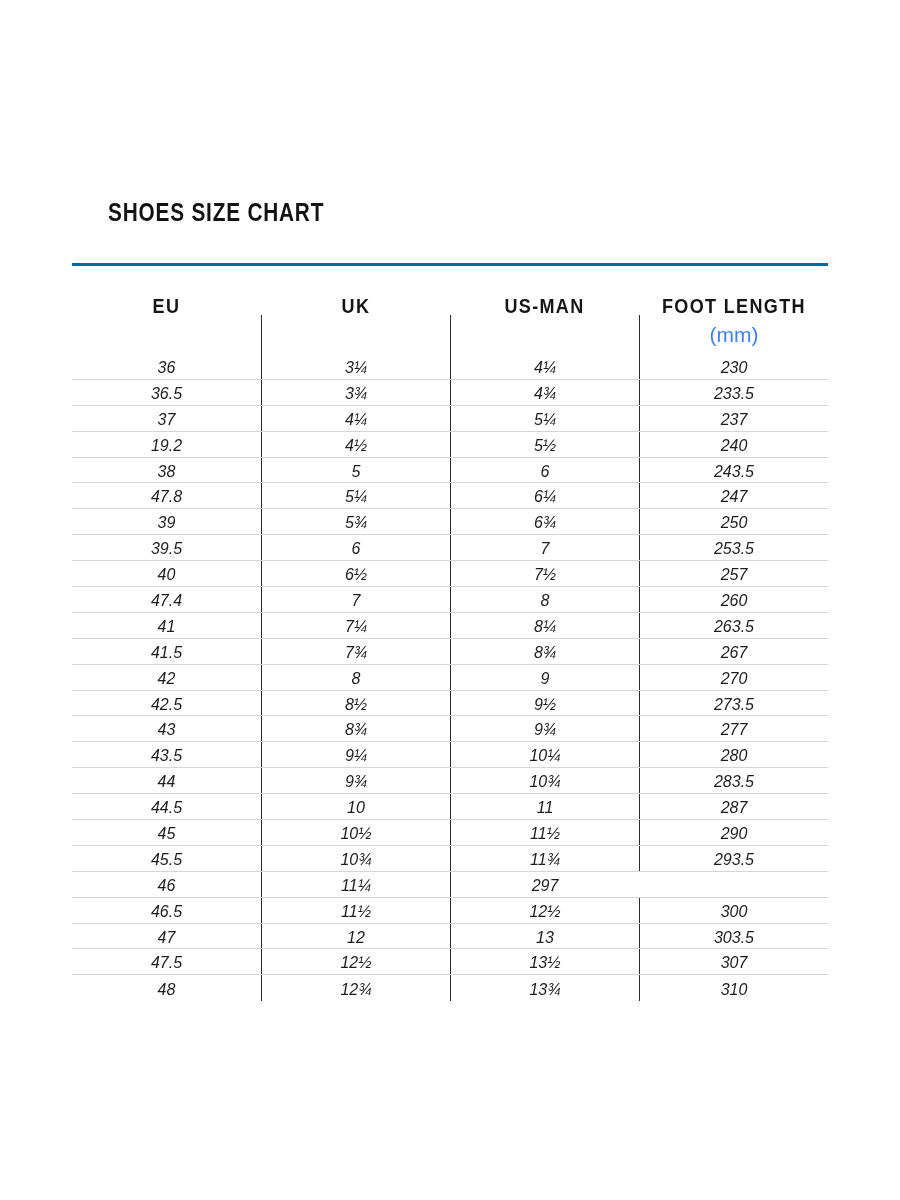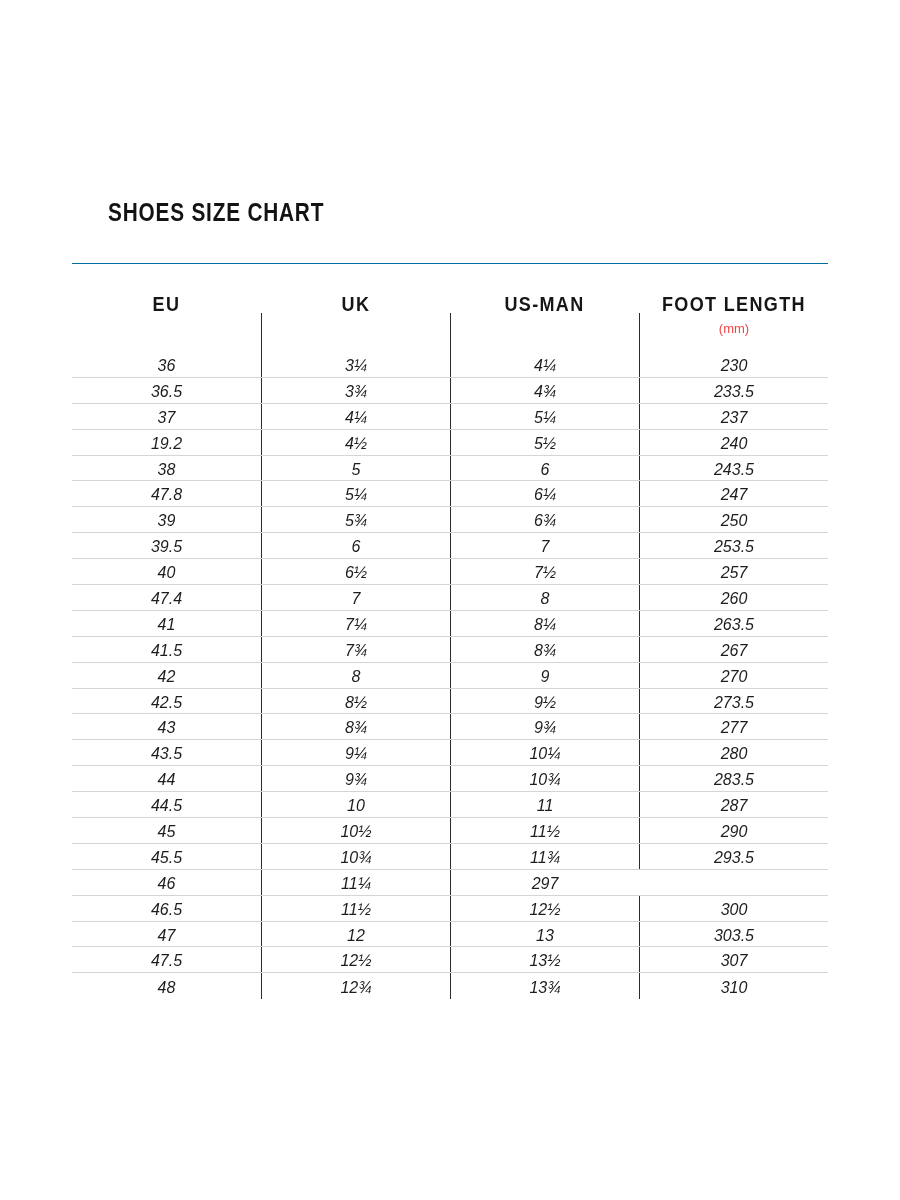--- a/index.html
+++ b/index.html
@@ -8,35 +8,35 @@
 
   .page-title {
     position:absolute; left:108px; top:199px;
     font-size:26px; font-weight:bold; color:#131313;
     letter-spacing:1px; line-height:26px; white-space:nowrap;
     transform:scaleX(0.80); transform-origin:left center;
   }
 
   .size-table {
     position:absolute; left:72px; top:263px; width:756px;
-    border-top:1px solid #0369a1;
+    border-top:3px solid #0369a1;
   }
   .grid-row { display:grid; grid-template-columns:repeat(4,1fr); }
 
   .header-row { height:49px; align-items:end; }
   .header-cell { text-align:center; overflow:visible; }
   .header-cell .hlabel {
     display:inline-block; font-size:20px; font-weight:bold;
     letter-spacing:1.5px; line-height:20px; white-space:nowrap;
     transform:translateY(2px) scaleX(0.9); transform-origin:center;
     color:#161616;
   }
 
   .sub-row { height:39px; align-items:start; }
-  .sub-cell { text-align:center; height:100%; padding-top:8px; font-size:13px; color:#ef4444; }
+  .sub-cell { text-align:center; height:100%; padding-top:8px; font-size:21px; color:#3b82f6; }
   .vline { border-left:1.5px solid #2b2b2b; }
 
   .data-row { height:25.9px; align-items:center;font-style:italic; }
   .data-row .cell {
     text-align:center; font-size:16px; line-height:16px; color:#1d1d1d;
     height:100%; display:flex; align-items:center; justify-content:center;
     padding-top:3px;
   }
   .data-row { border-bottom:1px solid #d5d5d5; }
   .data-row.last { border-bottom:none; }

